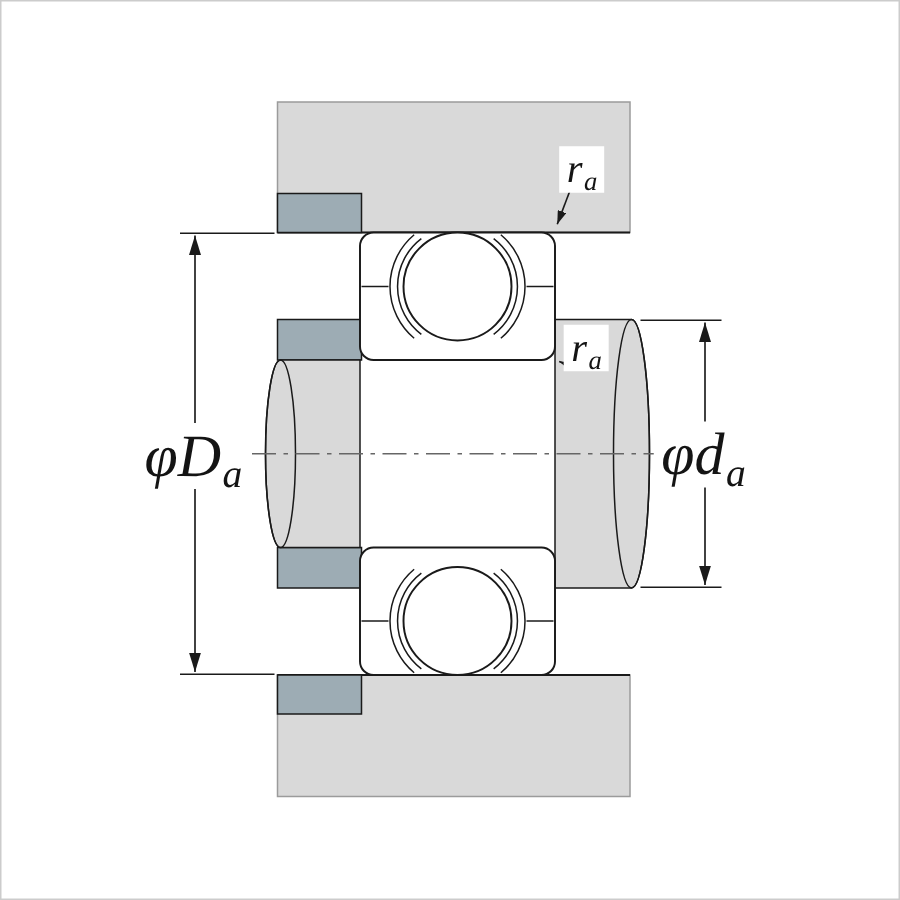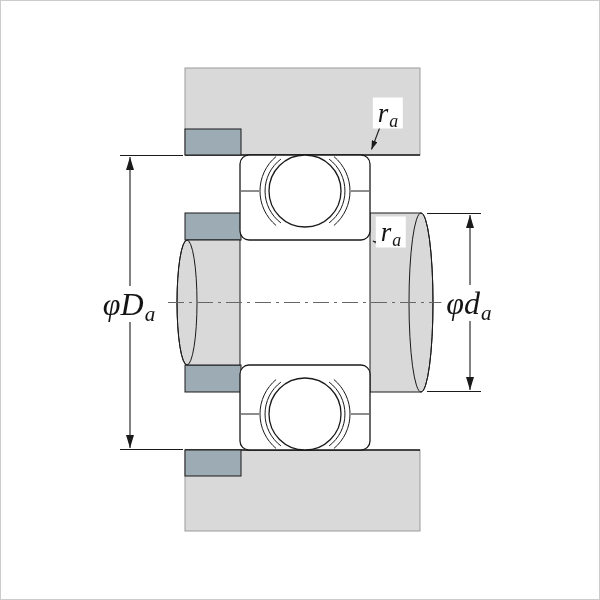--- a/index.html
+++ b/index.html
@@ -27,21 +27,21 @@
     position: absolute;
     transform: translate(-50%, -50%);
     background: #ffffff;
     color: #141414;
     font-style: italic;
     line-height: 1;
     white-space: nowrap;
     padding: 2px 5px;
     text-align: center;
   }
-  .size-lg { font-size: 32px; }
+  .size-lg { font-size: 40px; }
   .size-md { font-size: 27px; }
   .dim-label .sub {
     display: inline-block;
     font-size: 0.66em;
     transform: translateY(0.30em);
     margin-left: 1px;
   }
 </style>
 </head>
 <body>

